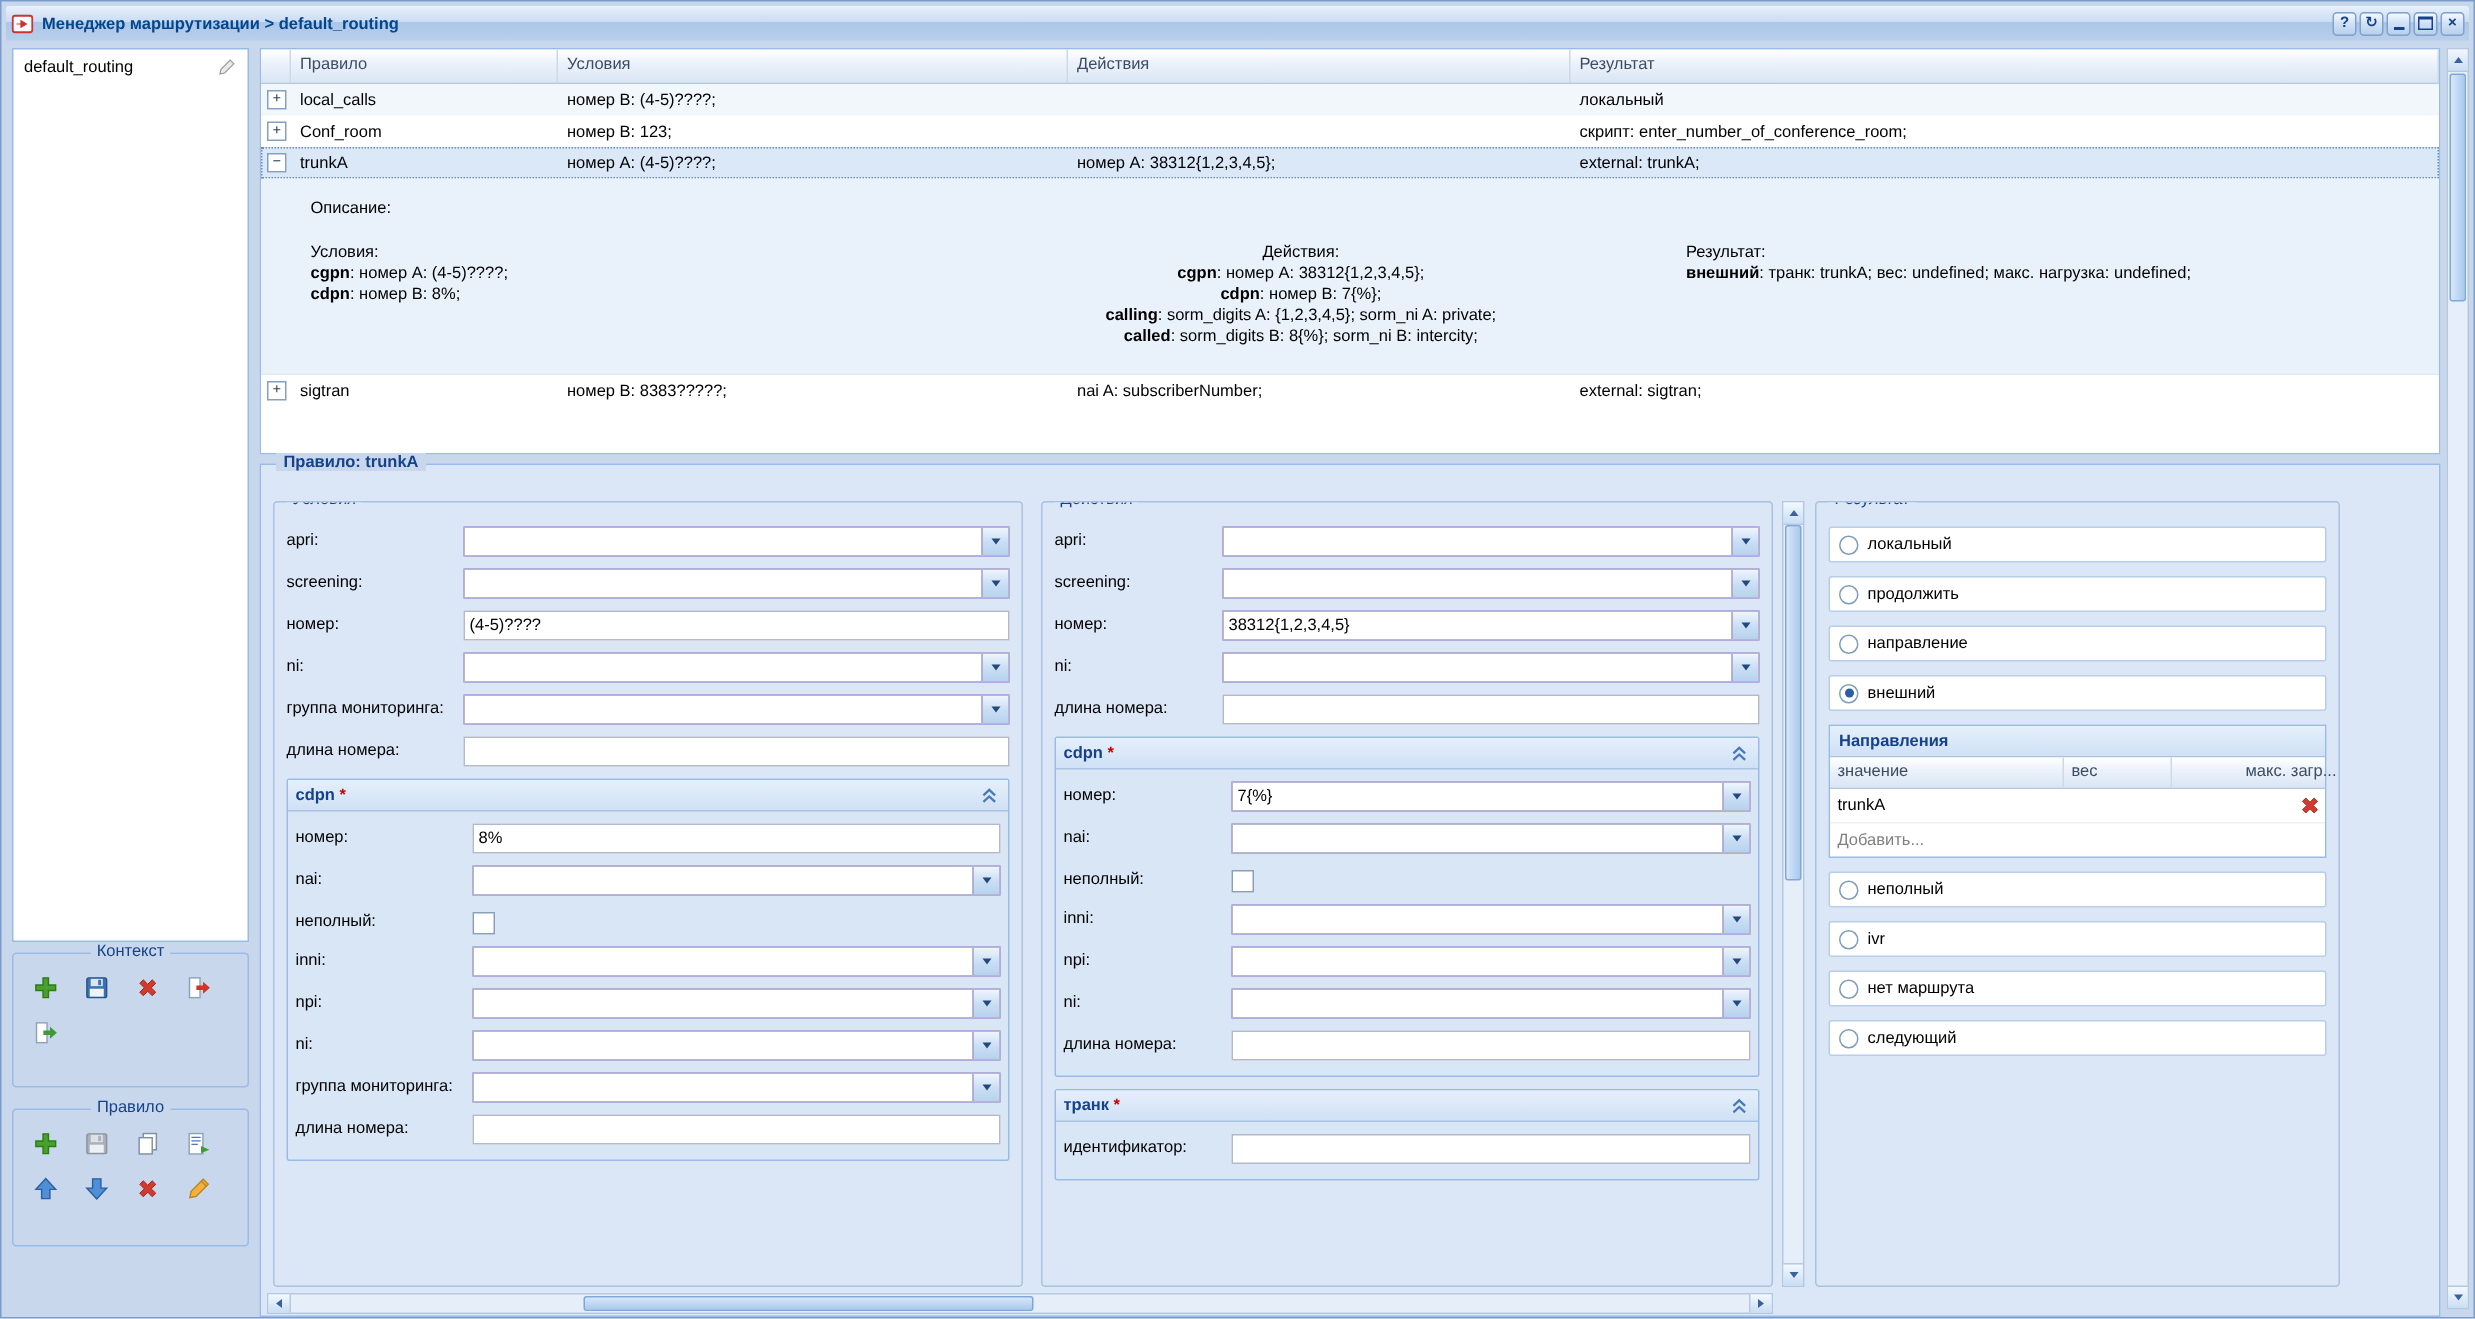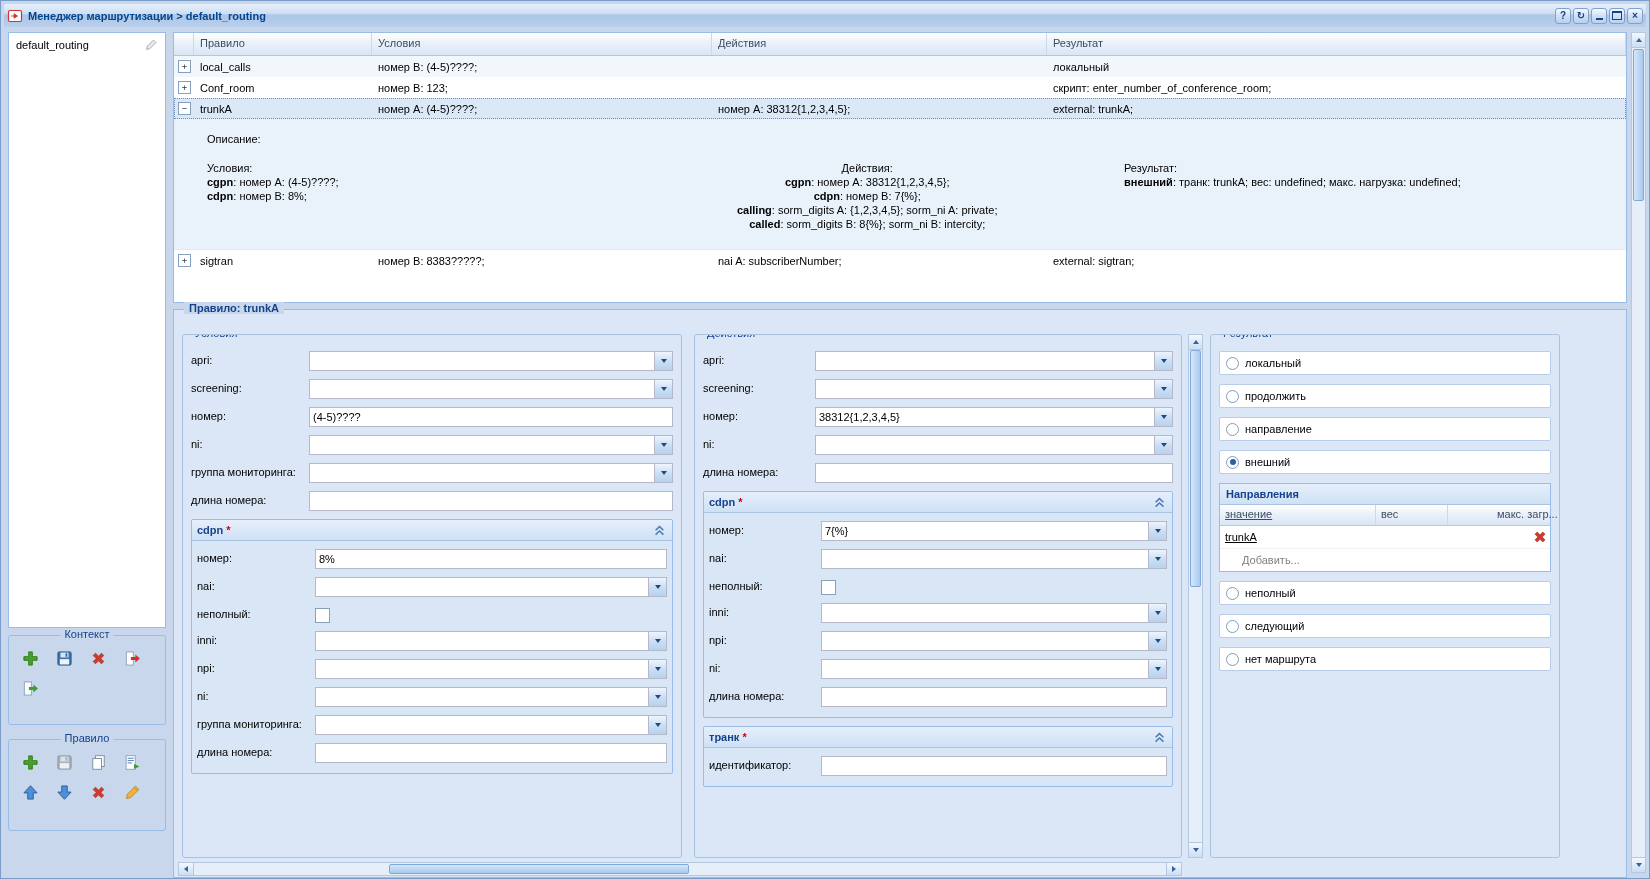--- a/index.html
+++ b/index.html
@@ -85,26 +85,26 @@
   
   .opt{height:22px;background:#fff;border:1px solid #b7cde8;border-radius:2px;display:flex;align-items:center;gap:6px;
     padding:0 6px;margin-bottom:9px;cursor:pointer;}
   .radio{width:13px;height:13px;border:1px solid #7f9db9;border-radius:50%;background:#fff;flex:none;position:relative;box-sizing:border-box;}
   .radio.on::after{content:"";position:absolute;left:2.5px;top:2.5px;width:6px;height:6px;border-radius:50%;background:#2a5fa5;}
   .dir-panel{border:1px solid #99bbe8;background:#fff;margin:2px 0 9px;}
   .dir-title{height:20px;display:flex;align-items:center;background:linear-gradient(#e6effb,#cfe1f5);
     border-bottom:1px solid #aac3e2;padding:0 6px;color:#15428b;font-weight:bold;}
   .dir-ghead{display:flex;height:21px;background:linear-gradient(#ffffff,#ebf1fa 45%,#d9e6f5);border-bottom:1px solid #b8c8dc;box-sizing:border-box;}
   .dgh{box-sizing:border-box;padding:3px 5px;border-right:1px solid #cdd9e8;color:#3b4d63;white-space:nowrap;overflow:hidden;text-overflow:ellipsis;}
-  .dc1{width:156px;flex:none;text-decoration:underline;} .dc2{width:72px;flex:none;} .dc3{width:76px;flex:none;margin-left:44px;} .dc4{flex:1;}
+  .dc1{width:156px;flex:none;} .dc2{width:72px;flex:none;} .dc3{width:76px;flex:none;margin-left:44px;} .dc4{flex:1;}
   .dir-row{display:flex;align-items:center;height:22px;position:relative;cursor:pointer;border-bottom:1px solid #f0f0f0;}
   .dgc{box-sizing:border-box;padding:0 5px;white-space:nowrap;overflow:hidden;}
   .dir-del{position:absolute;right:2px;top:3px;width:16px;height:16px;cursor:pointer;}
   .dir-del svg{width:16px;height:16px;}
-  .dir-add{height:22px;display:flex;align-items:center;padding:0 22px;color:#808080;cursor:pointer;}
+  .dir-add{height:22px;display:flex;align-items:center;padding:0 5px;color:#808080;cursor:pointer;}
 
   
   .vscroll{position:absolute;width:15px;background:#e6eefa;border:1px solid #b4c8e0;box-sizing:border-box;}
   .vs-btn{position:absolute;left:0;right:0;height:14px;background:linear-gradient(#f2f8fe,#cadef4);
     display:flex;align-items:center;justify-content:center;cursor:pointer;}
   .vs-top{top:0;border-bottom:1px solid #b4c8e0;}
   .vs-bot{bottom:0;border-top:1px solid #b4c8e0;}
   .vs-thumb{position:absolute;left:1px;right:1px;border:1px solid #7fa7d8;border-radius:2px;
     background:linear-gradient(90deg,#d7e7f9,#a8c9ef);cursor:pointer;}
   .tri-up{width:0;height:0;border-left:3.5px solid transparent;border-right:3.5px solid transparent;border-bottom:4.5px solid #39629c;}
@@ -679,25 +679,29 @@
           </div>
           <div class="dir-add">Добавить...</div>
         </div>
 
         <div class="opt">
             <span class="radio"></span>
             <span>неполный</span>
           </div>
         <div class="opt">
             <span class="radio"></span>
-            <span>следующий</span>
+            <span>ivr</span>
           </div>
         <div class="opt">
             <span class="radio"></span>
             <span>нет маршрута</span>
+          </div>
+        <div class="opt">
+            <span class="radio"></span>
+            <span>следующий</span>
           </div>
       </div>
     </div>
 
     <div class="hscroll">
       <div class="hs-btn hs-left">
           <i class="tri-left"></i>
         </div>
       <div class="hs-thumb"></div>
       <div class="hs-btn hs-right">

